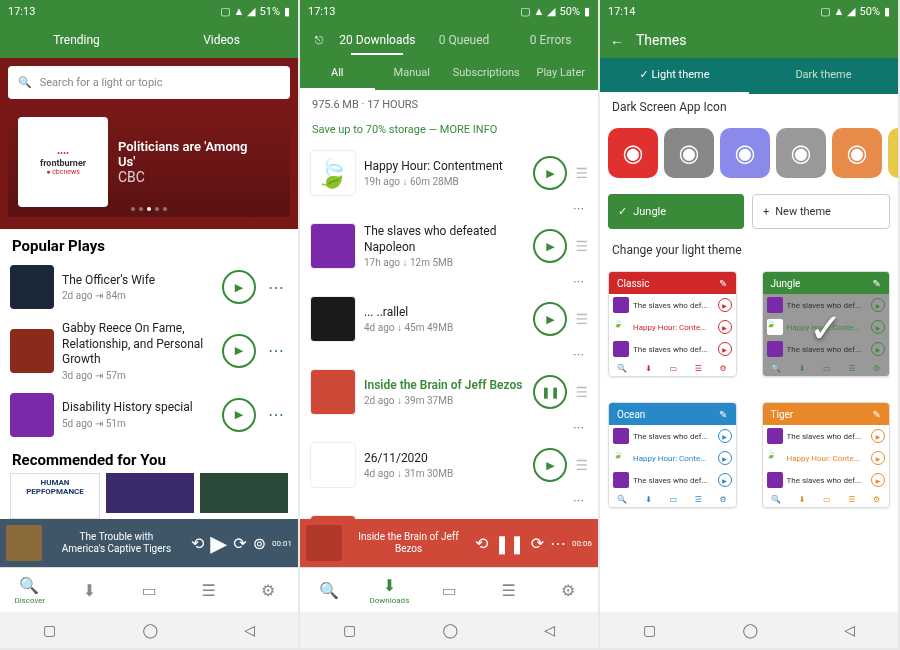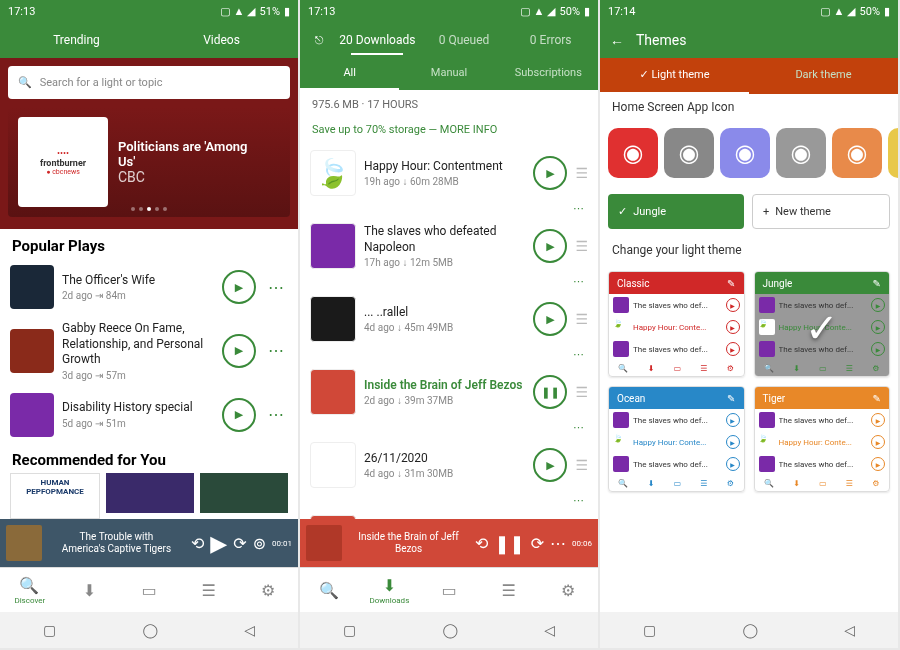--- a/index.html
+++ b/index.html
@@ -37,30 +37,30 @@
 .player .ptxt{flex:1;text-align:center;line-height:1.2;min-width:0}
 .player .ctrl{font-size:16px}
 .bottom{height:44px;display:flex;border-top:1px solid #ddd}
 .bottom .nb{flex:1;display:flex;flex-direction:column;align-items:center;justify-content:center;color:#888;font-size:8px;gap:1px}
 .bottom .nb.active{color:#3a8a3a}
 .navbar{height:36px;background:#f2f2f2;display:flex;justify-content:space-around;align-items:center;color:#666;font-size:14px}
 .info{padding:8px 12px;font-size:11px;color:#666}
 .promo{padding:4px 12px 8px;font-size:11px;color:#3a8a3a}
 .content{flex:1;overflow:hidden}
 .theme-head{display:flex;align-items:center;padding:10px;background:#3a8a3a;color:#fff;gap:12px;font-size:14px}
-.theme-tabs{height:36px;background:#c2410c;display:flex;color:#c5e0c5}
+.theme-tabs{height:36px;background:#0f766e;display:flex;color:#c5e0c5}
 .theme-tabs .tt{flex:1;text-align:center;padding:10px 0;font-size:11px}
 .theme-tabs .tt.active{color:#fff;border-bottom:2px solid #fff}
 .icon-row{display:flex;gap:6px;padding:8px;overflow:hidden}
 .app-icon{width:50px;height:50px;border-radius:10px;display:flex;align-items:center;justify-content:center;font-size:24px;flex-shrink:0}
 .theme-btns{display:flex;gap:8px;padding:8px}
 .tbtn{flex:1;padding:10px;border-radius:4px;font-size:11px;display:flex;align-items:center;gap:6px}
 .tbtn.green{background:#3a8a3a;color:#fff}
 .tbtn.white{background:#fff;border:1px solid #ccc;color:#333}
-.theme-grid{display:grid;grid-template-columns:1fr 1fr;gap:9px;padding:8px}
+.theme-grid{display:grid;grid-template-columns:1fr 1fr;gap:25px;padding:8px}
 .theme-card{border:1px solid #ddd;border-radius:4px;overflow:hidden;box-shadow:0 1px 2px rgba(0,0,0,.1)}
 .theme-card .th{height:22px;color:#fff;display:flex;align-items:center;padding:0 8px;justify-content:space-between;font-size:10px}
 .theme-card .mini{padding:3px 4px;display:flex;align-items:center;gap:4px;font-size:8px;position:relative}
 .theme-card .mini .mt{width:16px;height:16px;border-radius:2px;flex-shrink:0}
 .theme-card .mini .mtxt{flex:1;white-space:nowrap;overflow:hidden;text-overflow:ellipsis}
 .theme-card .mini .mp{width:12px;height:12px;border:1px solid;border-radius:50%;display:flex;align-items:center;justify-content:center;font-size:6px;flex-shrink:0}
 .theme-card .mf{height:16px;display:flex;justify-content:space-around;align-items:center;font-size:8px}
 .theme-card.sel{position:relative}
 .theme-card.sel::after{content:'✓';position:absolute;top:50%;left:50%;transform:translate(-50%,-40%);font-size:40px;color:#fff;text-shadow:0 2px 4px rgba(0,0,0,.5)}
 .theme-card.sel .body{background:#888}
@@ -185,20 +185,21 @@
  <div class="tabbar">
   <div class="icon">⎋</div>
   <div class="tab active">20 Downloads</div>
   <div class="tab" style="opacity:.7">0 Queued</div>
   <div class="tab" style="opacity:.7">0 Errors</div>
  </div>
  <div class="subtabs">
   <div class="st active">All</div>
   <div class="st">Manual</div>
   <div class="st">Subscriptions</div>
+  <div class="st">Play Later</div>
  </div>
  <div class="info">975.6 MB · 17 HOURS</div>
  <div class="promo">Save up to 70% storage — MORE INFO</div>
  <div class="content" id="dl2">
       <div class="row">
         <div class="thumb" style="background:#fff;display:flex;align-items:center;justify-content:center;border:1px solid #eee">
           <span style="color:#3a8a3a;font-size:28px">🍃</span>
         </div>
         <div class="txt">
           <div class="title" style="">Happy Hour: Contentment</div>
@@ -293,21 +294,21 @@
  </div>
  <div class="theme-head">
   <span>←</span>
   <span>Themes</span>
  </div>
  <div class="theme-tabs">
   <div class="tt active">✓ Light theme</div>
   <div class="tt">Dark theme</div>
  </div>
  <div class="content">
-  <div class="sub">Home Screen App Icon</div>
+  <div class="sub">Dark Screen App Icon</div>
   <div class="icon-row" id="icons3">
         <div class="app-icon" style="background:#e03030;color:#fff">◉</div>
         <div class="app-icon" style="background:#888;color:#fff">◉</div>
         <div class="app-icon" style="background:#8a8aea;color:#fff">◉</div>
         <div class="app-icon" style="background:#999;color:#fff">◉</div>
         <div class="app-icon" style="background:#e88a4a;color:#fff">◉</div>
         <div class="app-icon" style="background:#e8c84a;color:#fff">◉</div>
       </div>
   <div class="theme-btns">
    <div class="tbtn green">

